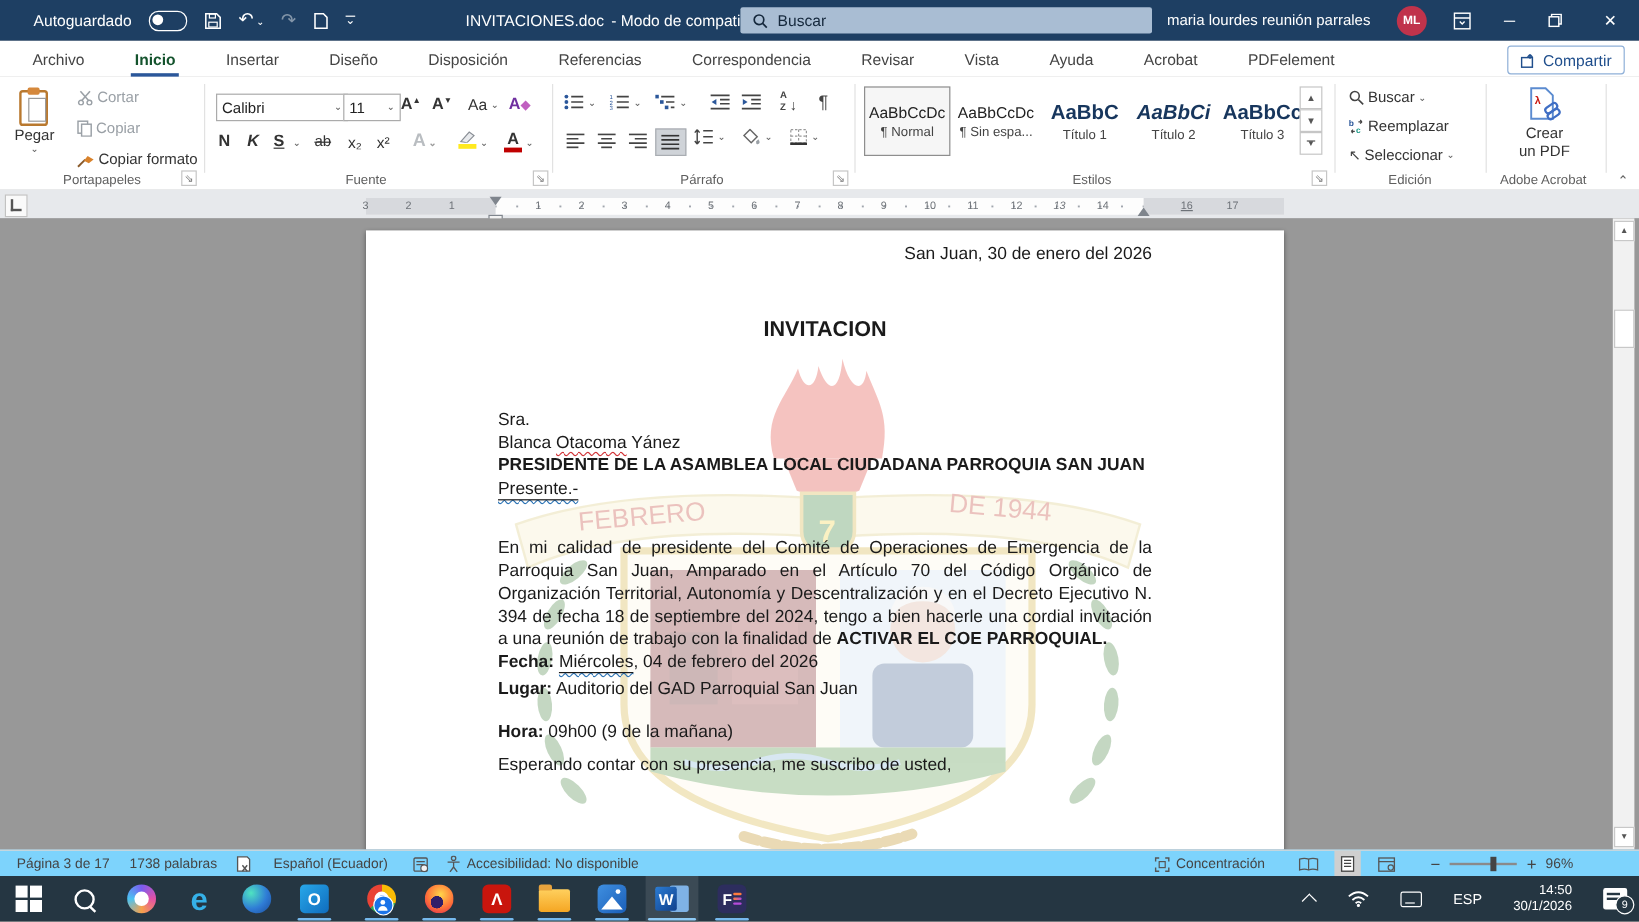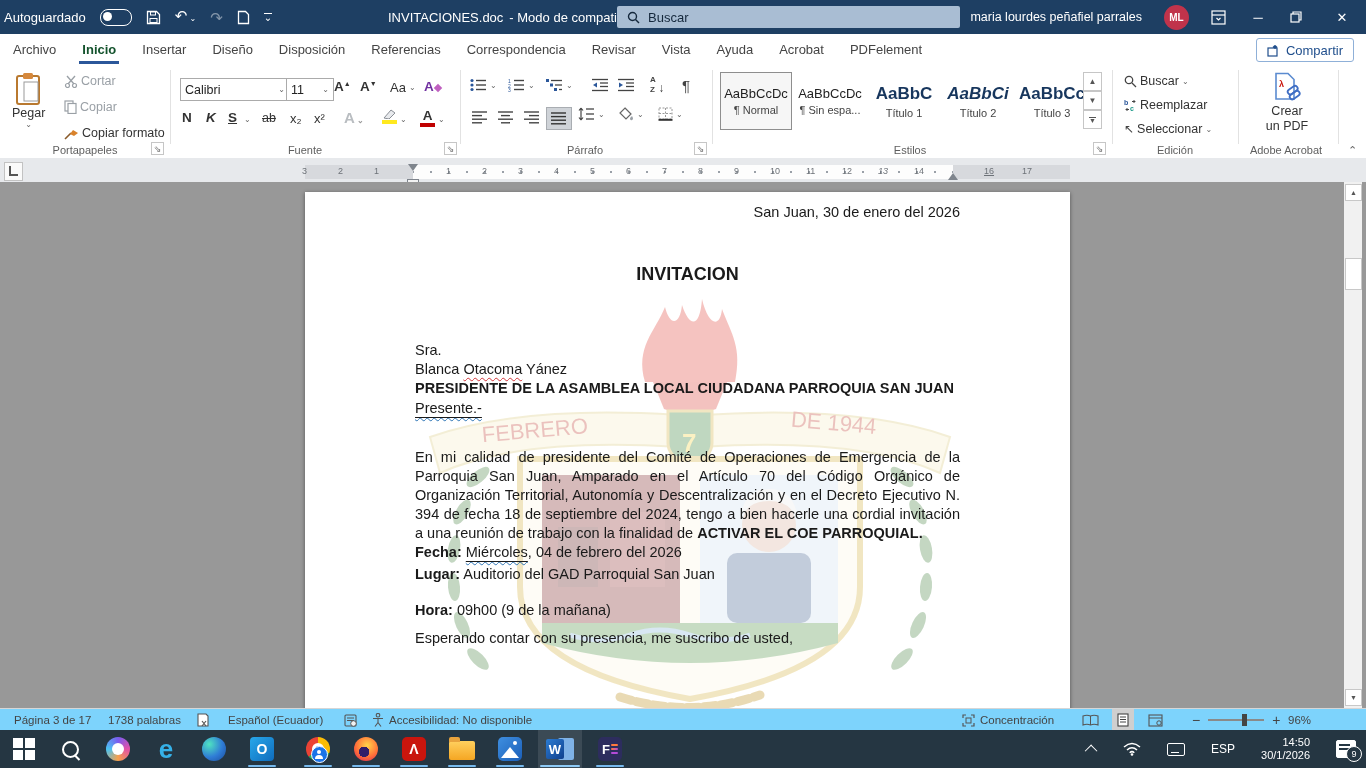--- a/index.html
+++ b/index.html
@@ -2,33 +2,33 @@
 <html><head>
 <meta charset="utf-8">
 <style>
   html,body{margin:0;padding:0;width:1366px;height:768px;overflow:hidden;
     font-family:"Liberation Sans",sans-serif;background:#979797;position:relative;}
   .abs{position:absolute}
   .flex{display:flex;align-items:center}
   
   #titlebar{position:absolute;top:0;left:0;width:1366px;height:34px;background:#1e3f63;color:#fff;}
   #titlebar .flex{height:34px}
-  .qat{gap:14px;padding-left:4px;font-size:13px}
+  .qat{gap:14px;padding-left:28px;font-size:13px}
   .toggle{width:30px;height:15px;border:1px solid #fff;border-radius:8px;position:relative}
   .toggle i{position:absolute;left:2px;top:2px;width:9px;height:9px;border-radius:50%;background:#fff}
   .qicon{font-size:15px;line-height:15px;color:#fff}
   .dim{opacity:.45}
   .doc-title{position:absolute;left:388px;top:0;height:34px;display:flex;align-items:center;font-size:13px;color:#fff;gap:6px;white-space:nowrap}
   .searchbox{position:absolute;left:617px;top:6px;width:333px;height:22px;background:#a9bdd3;border-radius:2px;display:flex;align-items:center;gap:8px;padding-left:10px;color:#15283c;font-size:13px}
   .tb-right{position:absolute;right:0;top:0;height:34px;display:flex;align-items:center;gap:22px;padding-right:14px}
   .avatar{width:25px;height:25px;border-radius:50%;background:#c0334b;color:#fff;font-size:10px;display:flex;align-items:center;justify-content:center;font-weight:bold}
   .winbtn{font-size:13px;color:#fff;width:20px;text-align:center}
   
   #tabsrow{position:absolute;top:34px;left:0;width:1366px;height:30px;background:#fff;}
-  #ribbon-tabs{display:flex;align-items:center;height:30px;gap:0}
+  #ribbon-tabs{display:flex;align-items:center;height:30px;padding-left:14px;gap:16px}
   .tab{font-size:13px;color:#444;padding:0 13px;height:30px;display:flex;align-items:center;position:relative}
   .tab.active{color:#14532d;font-weight:bold}
   .tab.active::after{content:"";position:absolute;left:10px;right:10px;bottom:0;height:3px;background:#2b579a}
   .share-btn{position:absolute;right:12px;top:4px;height:22px;border:1px solid #8fb0d8;border-radius:3px;display:flex;align-items:center;gap:6px;padding:0 10px;color:#1f4e8c;font-size:13px;background:#fff}
   
   #ribbon{position:absolute;top:64px;left:0;width:1366px;height:94px;background:#fff;border-bottom:1px solid #d0d0d0}
   .vsep{position:absolute;top:6px;bottom:14px;width:1px;background:#e2e2e2}
   .gl{position:absolute;bottom:2px;font-size:11px;color:#5e5e5e;text-align:center}
   .launcher{position:absolute;bottom:3px;font-size:9px;color:#777;width:11px;height:11px;border:1px solid #c6c6c6;display:flex;align-items:center;justify-content:center}
   .bigbtn{display:flex;flex-direction:column;align-items:center;font-size:12.5px;color:#333}
@@ -151,21 +151,21 @@
   <div class="searchbox">
     <span>
       <svg width="13" height="13" viewBox="0 0 13 13">
           <circle cx="5.5" cy="5.5" r="4" fill="none" stroke="#15283c" stroke-width="1.4"></circle>
           <line x1="8.5" y1="8.5" x2="12" y2="12" stroke="#15283c" stroke-width="1.4"></line>
         </svg>
     </span>
     <span>Buscar</span>
   </div>
   <div class="tb-right">
-    <span style="font-size:12.5px">maria lourdes peñafiel parrales</span>
+    <span style="font-size:12.5px">maria lourdes reunión parrales</span>
     <span class="avatar">ML</span>
     <span>
       <svg width="15" height="15" viewBox="0 0 15 15">
           <rect x="1" y="1" width="13" height="13" fill="none" stroke="#fff" stroke-width="1.2"></rect>
           <line x1="1" y1="5" x2="14" y2="5" stroke="#fff" stroke-width="1.2"></line>
           <path d="M5.5 8l2 2 2-2" fill="none" stroke="#fff" stroke-width="1.2"></path>
         </svg>
     </span>
     <span class="winbtn">─</span>
     <span class="winbtn">

